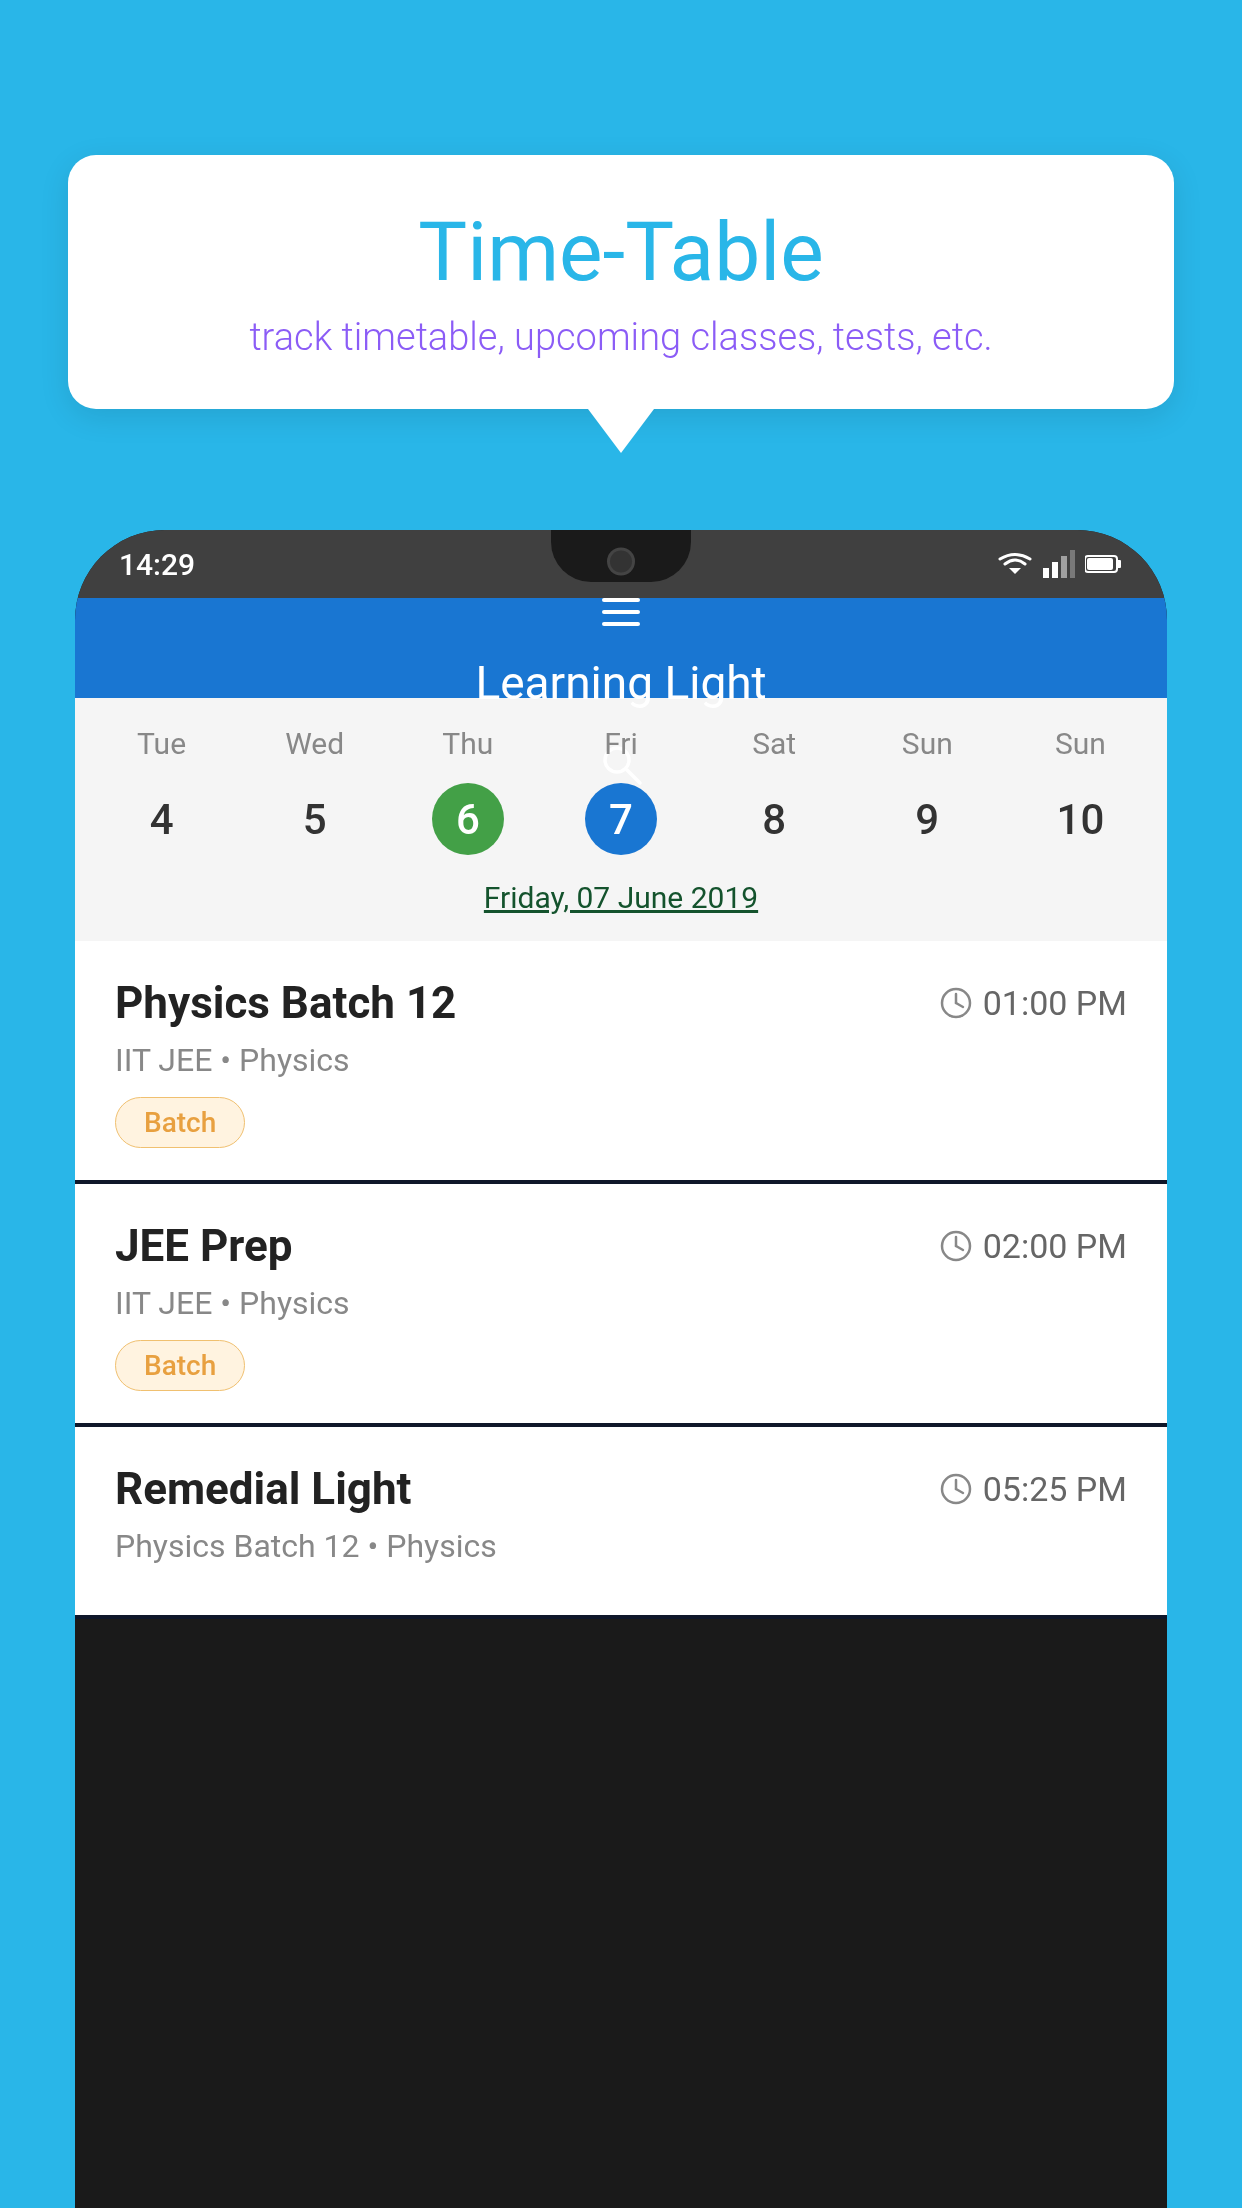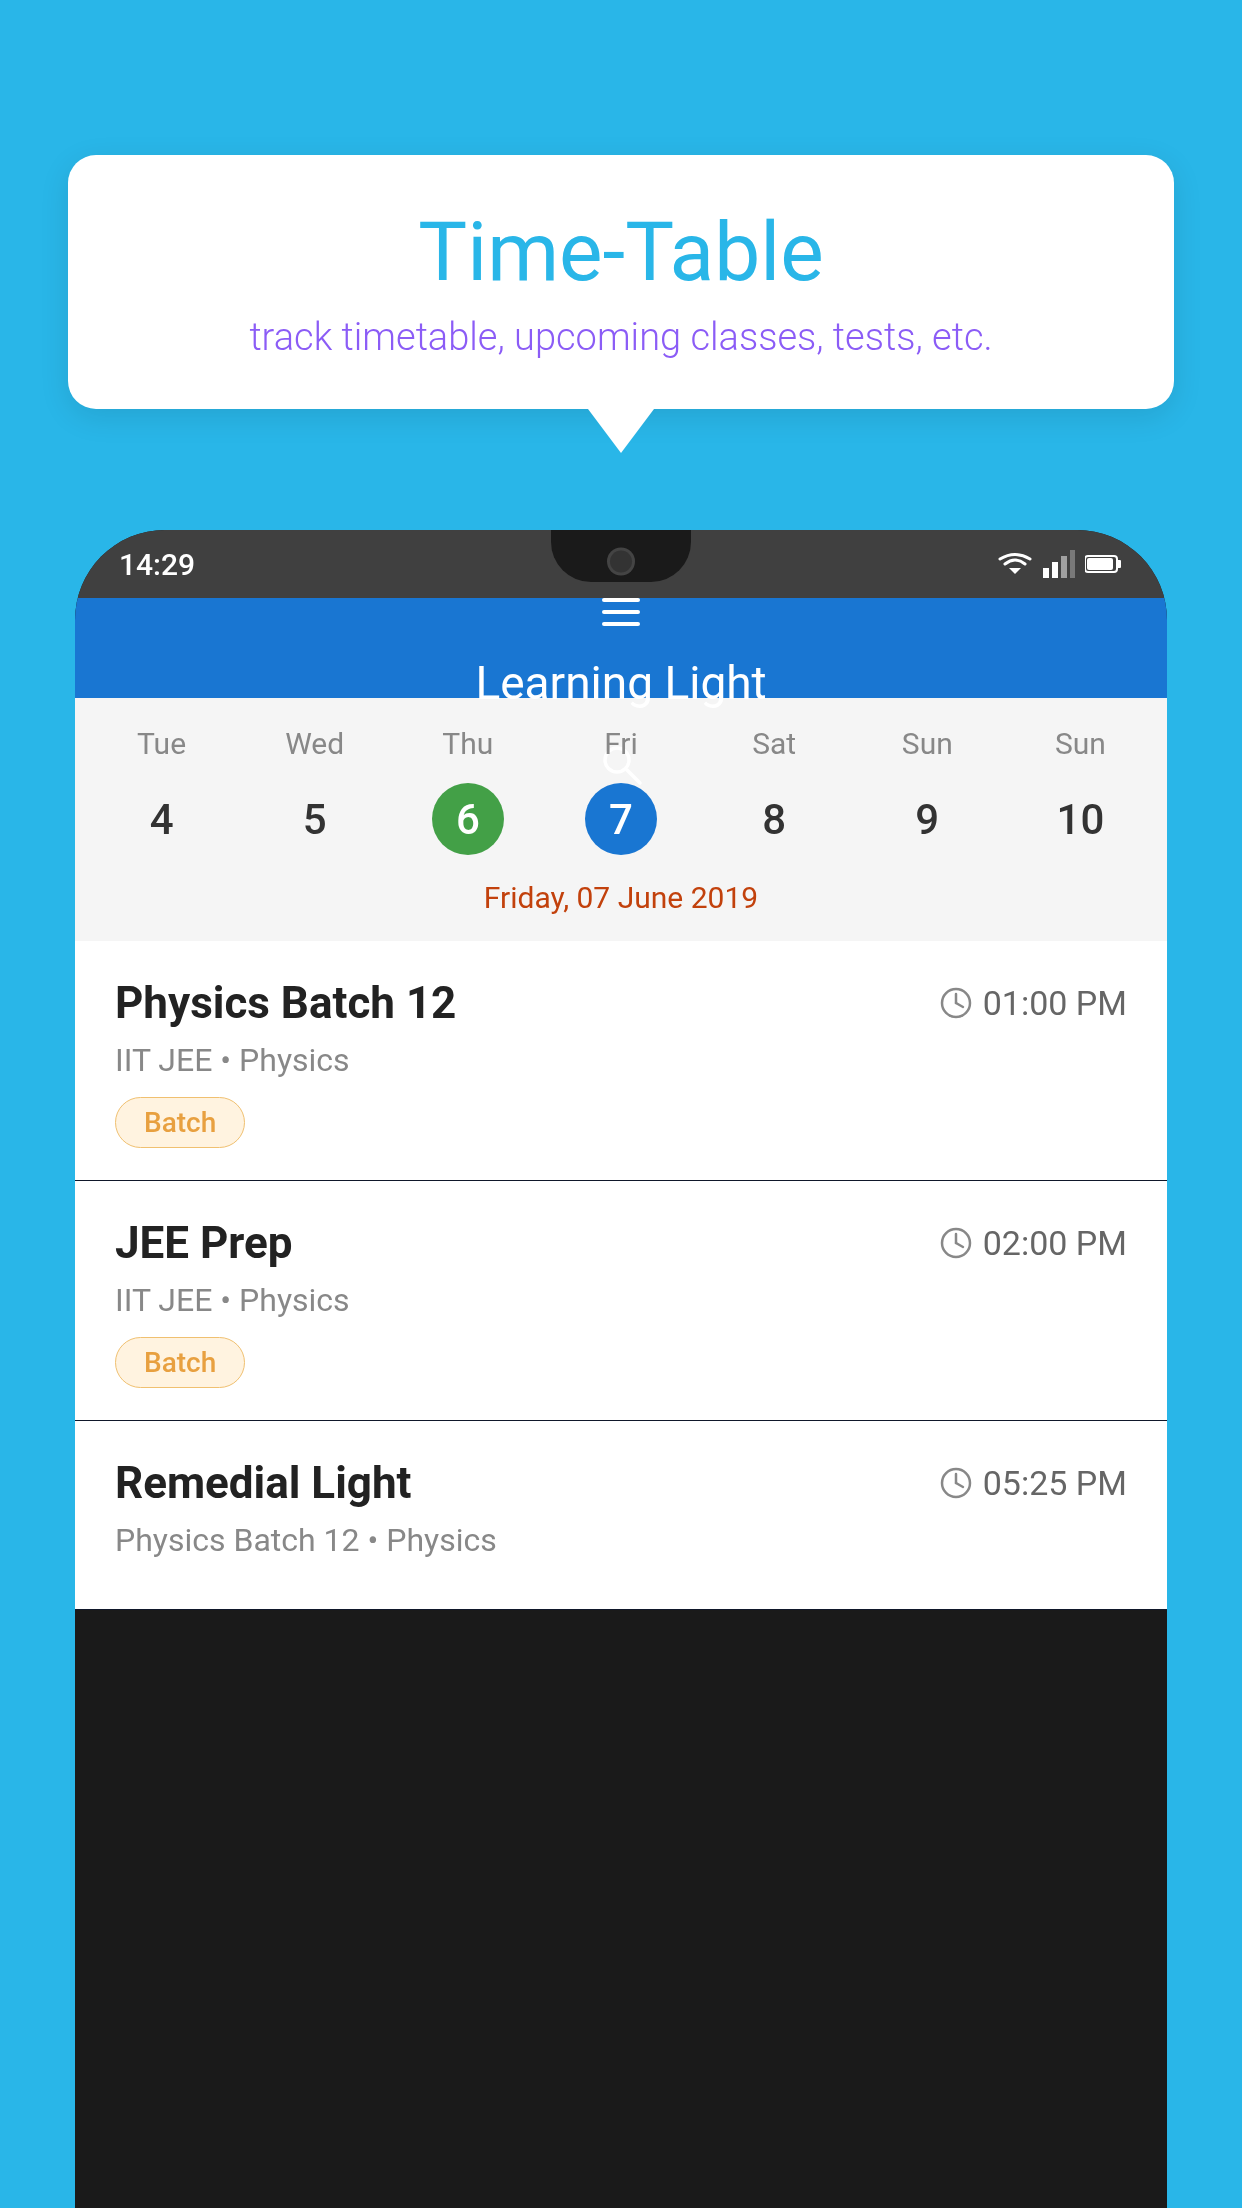--- a/index.html
+++ b/index.html
@@ -198,33 +198,34 @@
       width: 72px;
       height: 72px;
       display: flex;
       align-items: center;
       justify-content: center;
       margin: 0 auto;
       font-size: 42px;
     }
     .selected-date-label {
       text-align: center;
-      color: #c2410c;
+      color: #14532d;
       font-size: 30px;
       padding: 10px 0 16px;
+      text-decoration: underline;
     }
 
     
     .schedule-list {
       background: white;
       overflow-y: auto;
     }
     .schedule-item {
       padding: 36px 40px 32px;
-      border-bottom: 1px solid #0f172a;
+      border-bottom: 4px solid #0f172a;
       background: white;
     }
     .schedule-item-header {
       display: flex;
       justify-content: space-between;
       align-items: center;
       margin-bottom: 12px;
     }
     .schedule-item-title {
       font-size: 44px;

